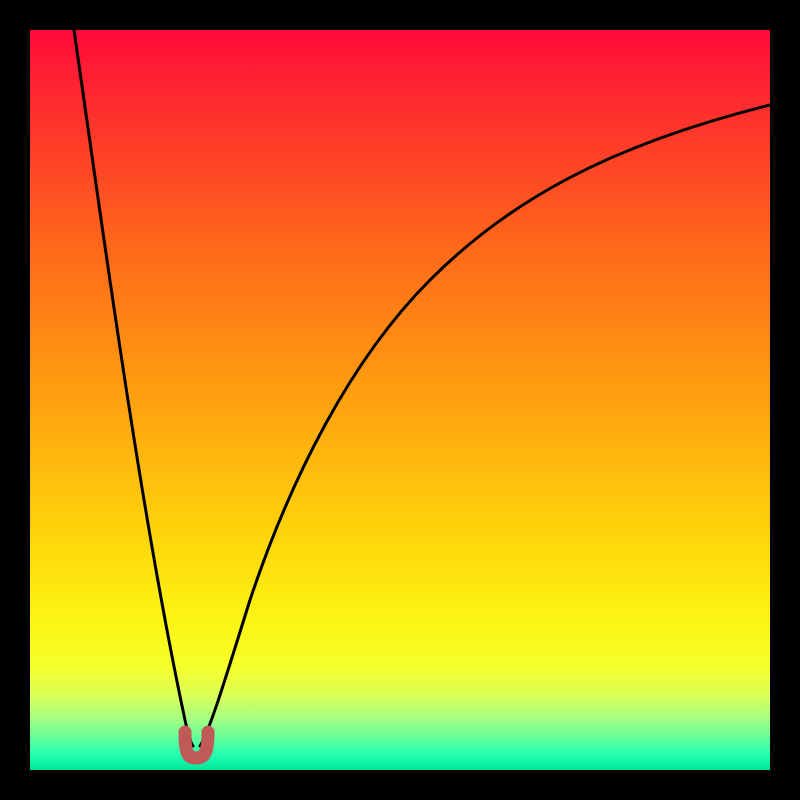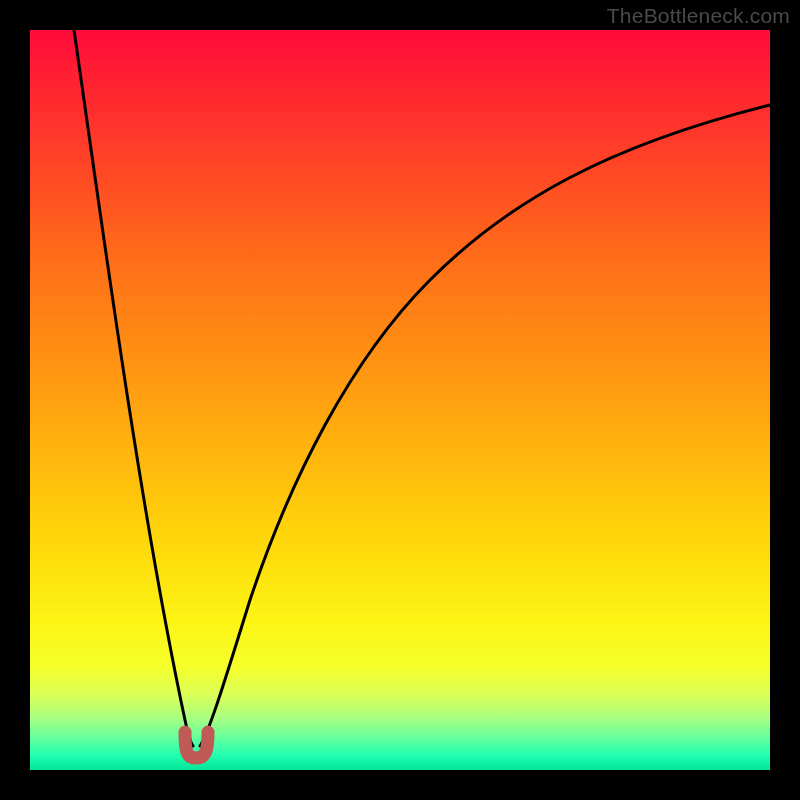--- a/index.html
+++ b/index.html
@@ -77,14 +77,13 @@
     <path d="M 170 716
              C 180 700, 195 650, 220 570
              C 260 450, 320 330, 400 250
              C 480 170, 580 115, 740 75" fill="none" stroke="#000" stroke-width="3" stroke-linecap="round"></path>
 
     <path d="M 155 702
              C 155 720, 156 728, 166 728
              C 176 728, 178 720, 178 702" fill="none" stroke="#c05a57" stroke-width="13" stroke-linecap="round" stroke-linejoin="round"></path>
   </svg>
 
-  <div class="watermark">TheBottleneck.com</div>
 </div>
 
 </body></html>

